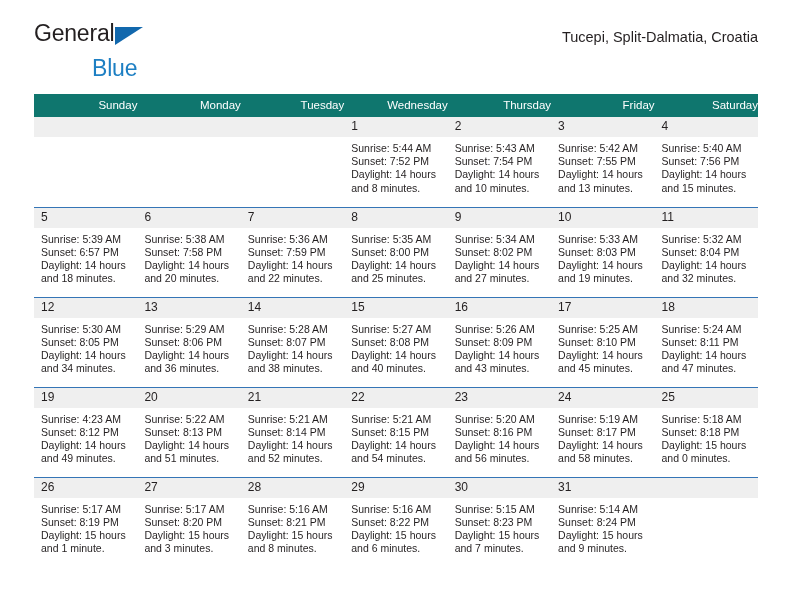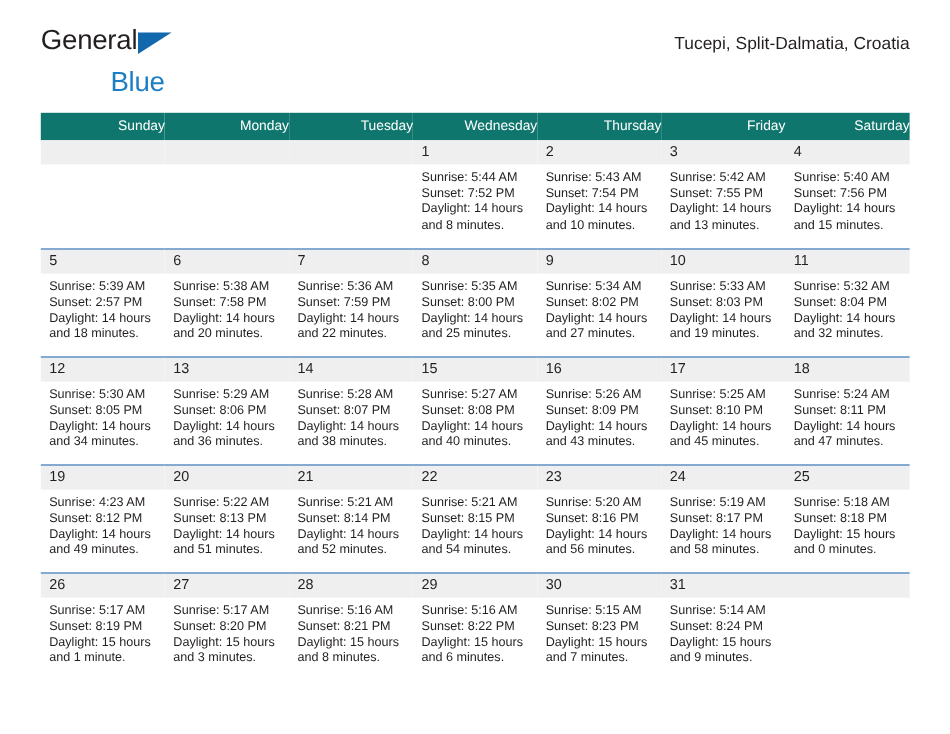--- a/index.html
+++ b/index.html
@@ -199,21 +199,21 @@
               <div>Daylight: 14 hours</div>
               <div>and 15 minutes.</div>
             </div>
           </td>
         </tr>
         <tr>
           <td>
             <div class="daynum">5</div>
             <div class="details">
               <div>Sunrise: 5:39 AM</div>
-              <div>Sunset: 2:57 PM</div>
+              <div>Sunset: 6:57 PM</div>
               <div>Daylight: 14 hours</div>
               <div>and 18 minutes.</div>
             </div>
           </td>
           <td>
             <div class="daynum">6</div>
             <div class="details">
               <div>Sunrise: 5:38 AM</div>
               <div>Sunset: 7:58 PM</div>
               <div>Daylight: 14 hours</div>

